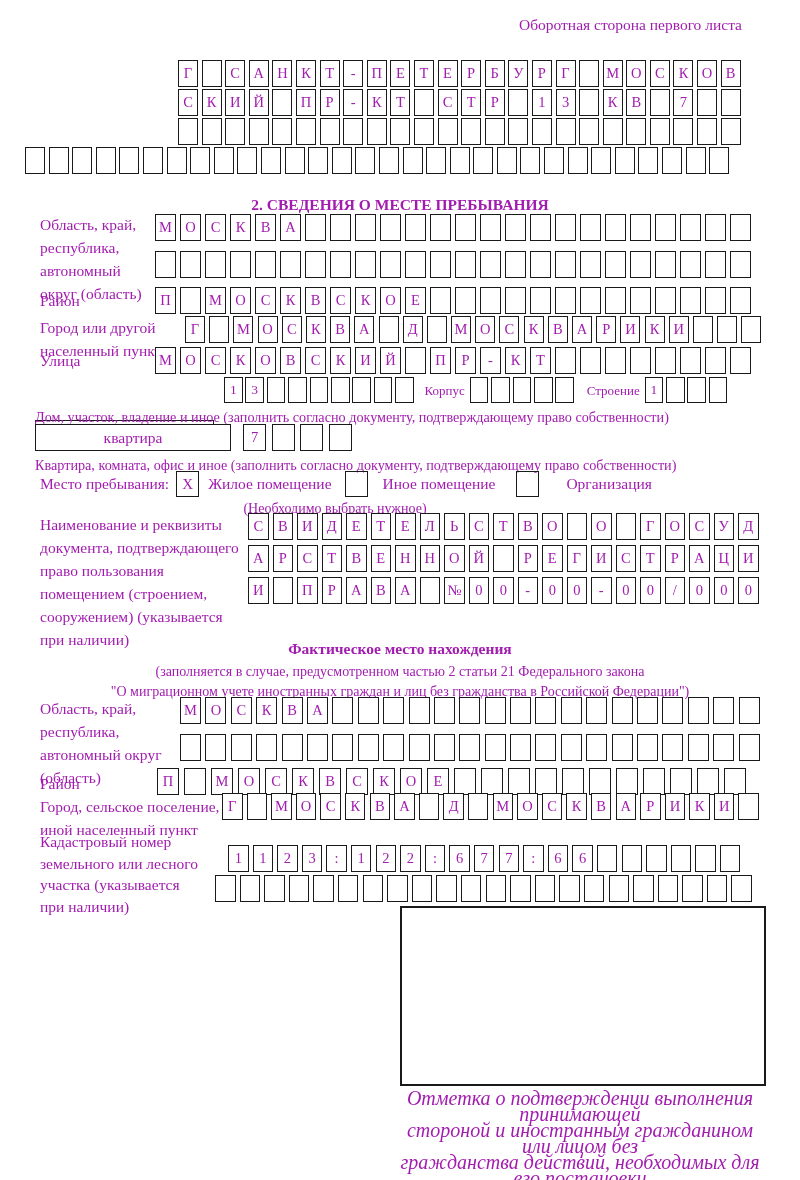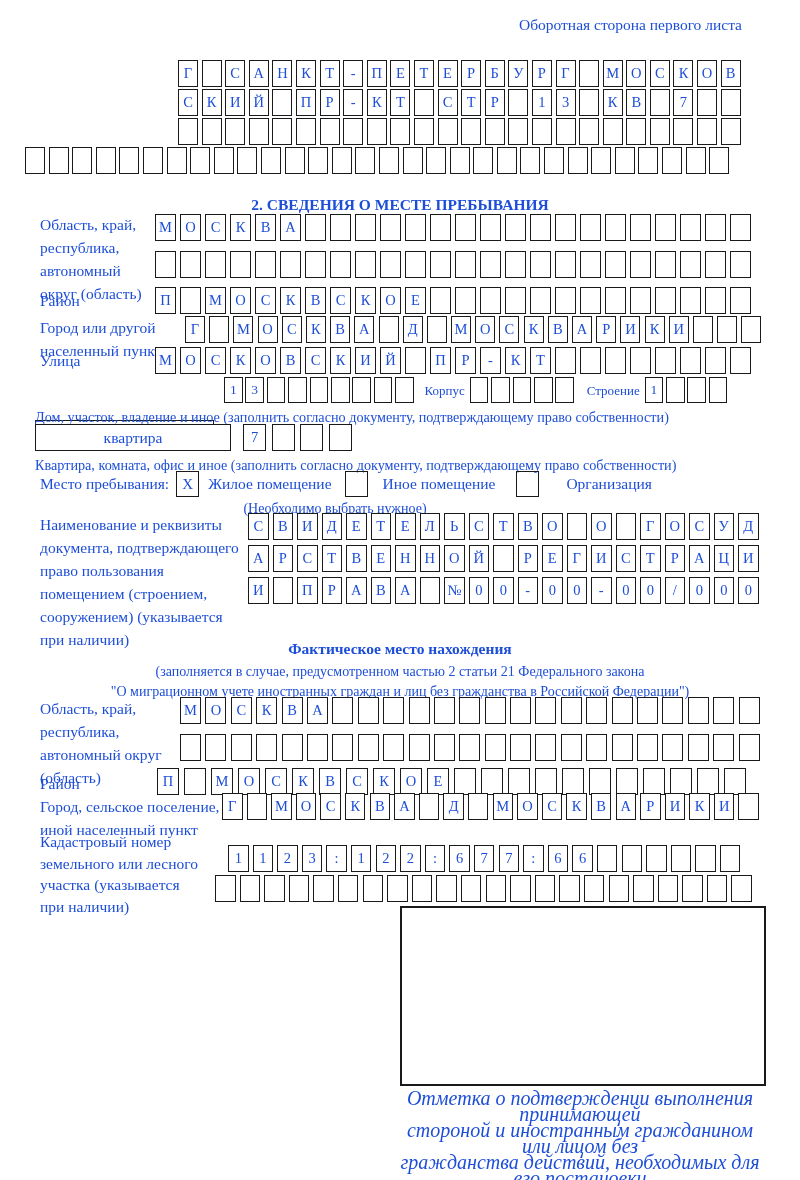--- a/index.html
+++ b/index.html
@@ -1,16 +1,16 @@
 <!DOCTYPE html>
 <html><head>
 <meta charset="utf-8">
 <style>
   html,body{margin:0;padding:0;background:#fff;}
-  .page{position:relative;width:800px;height:1180px;background:#fff;color:#1d4ed8;
+  .page{position:relative;width:800px;height:1180px;background:#fff;color:#a21caf;
         font-family:"Liberation Serif","DejaVu Serif",serif;overflow:hidden;}
   .abs{position:absolute;}
   .lbl{font-size:15.5px;line-height:23px;white-space:pre-line;}
   .note{font-size:14px;line-height:19px;}
   .center{left:0;width:800px;text-align:center;}
   .title{font-weight:bold;font-size:15.5px;}
   
   .g{position:absolute;display:flex;}
   .gi{display:flex;}
   .g .c,.gi .c{box-sizing:border-box;flex:none;border:1.8px solid #1a1a1a;height:27px;

